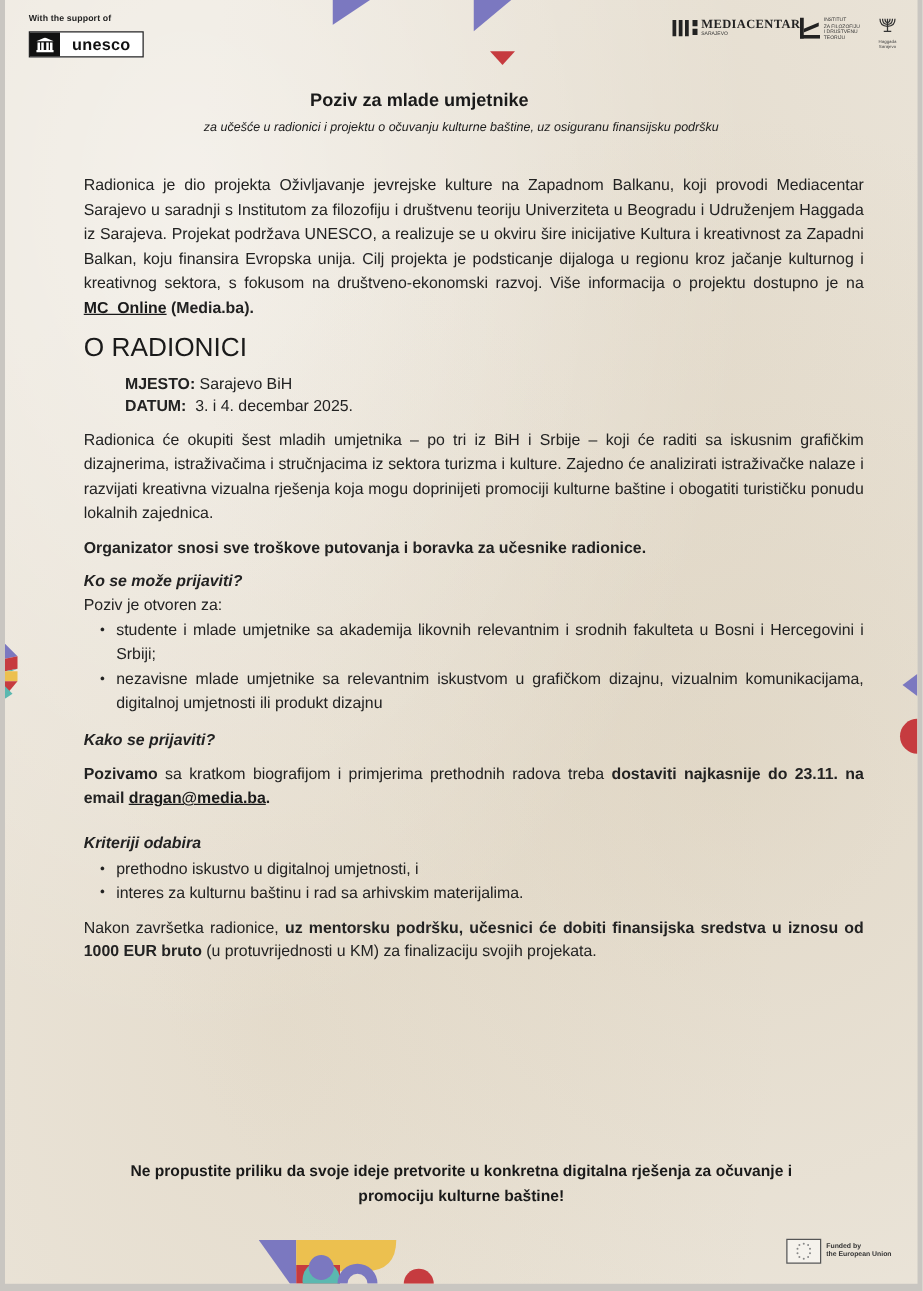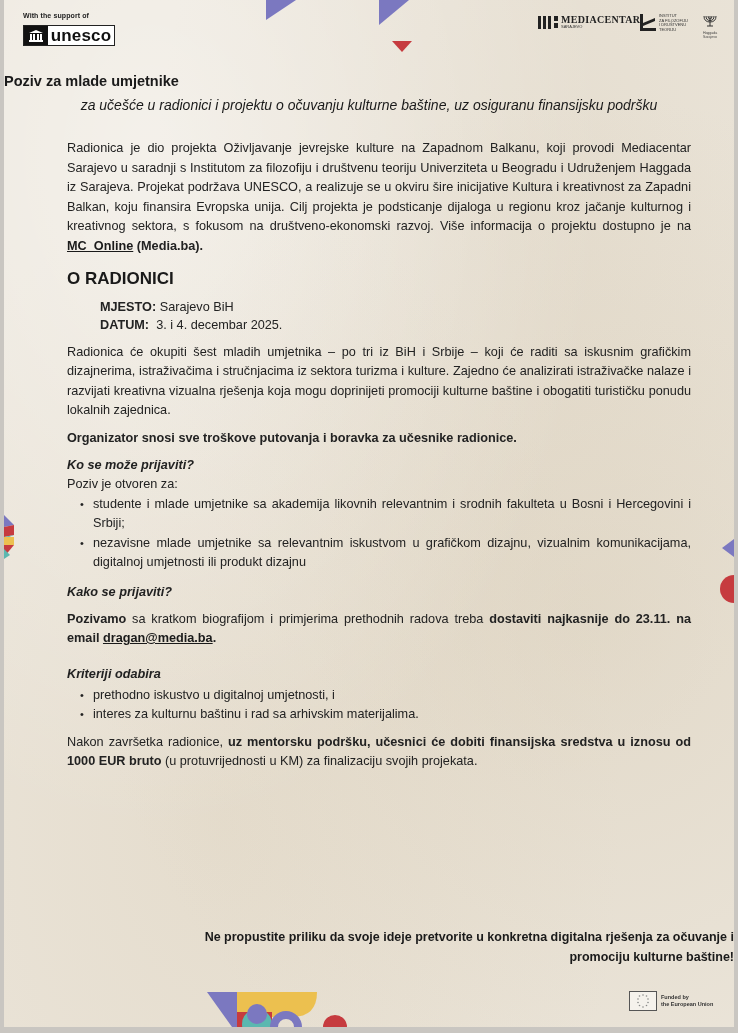--- a/index.html
+++ b/index.html
@@ -18,60 +18,60 @@
       radial-gradient(ellipse at 70% 20%, rgba(214,202,180,0.3), rgba(214,202,180,0) 50%),
       #ebe5da;
     overflow: hidden;
   }
   .abs { position: absolute; }
 
   
   .support-text { left: 19px; top: 12px; font-size: 7px; font-weight: bold; color: #222; letter-spacing: 0.1px; }
   .unesco-logo { left: 19px; top: 25px; width: 90px; height: 19px; border: 1px solid #222; display: flex; background: #fff; }
   .unesco-logo .emblem { width: 24px; height: 19px; background: #111; display: flex; align-items: center; justify-content: center; }
-  .unesco-logo .word { flex: 1; display: flex; align-items: center; justify-content: center; font-size: 17px; font-weight: bold; color: #111; letter-spacing: 0.2px; }
+  .unesco-logo .word { flex: 1; display: flex; align-items: center; justify-content: center; font-size: 13px; font-weight: bold; color: #111; letter-spacing: 0.2px; }
 
   .mc-logo { left: 534px; top: 15px; display: flex; align-items: center; }
   .mc-bars { display: flex; gap: 2px; margin-right: 3px; }
   .mc-bars span { width: 3px; height: 13px; background: #222; display: block; }
   .mc-sq { display: flex; flex-direction: column; gap: 2px; margin-right: 3px; }
   .mc-sq span { width: 4px; height: 5px; background: #222; display: block; }
   .mc-text .t1 { font-size: 10px; font-weight: bold; letter-spacing: 0.3px; line-height: 9px; color: #222; font-family: Liberation Serif, serif; }
   .mc-text .t2 { font-size: 4px; line-height: 5px; color: #333; }
 
   .inst-logo { left: 636px; top: 14px; display: flex; align-items: flex-start; }
   .inst-mark { width: 16px; height: 16px; position: relative; margin-right: 3px; }
   .inst-text { font-size: 4px; line-height: 4.6px; color: #333; width: 34px; }
 
   .menorah { left: 697px; top: 13px; width: 18px; text-align: center; }
   .menorah .cap { font-size: 3.5px; line-height: 4px; color: #444; }
 
   
-  .title { left: 0; width: 663px; top: 73px; font-size: 14.5px; font-weight: bold; color: #1a1a1a; }
-  .subtitle { left: 0; width: 730px; top: 97px; text-align: center; font-size: 14px; font-style: italic; color: #1a1a1a; }
+  .title { left: 0; width: 663px; top: 73px; text-align: center; font-size: 14.5px; font-weight: bold; color: #1a1a1a; }
+  .subtitle { left: 0; width: 730px; top: 97px; text-align: center; font-size: 10px; font-style: italic; color: #1a1a1a; }
 
   .content { left: 63px; top: 139px; width: 624px; font-size: 12.7px; line-height: 19.5px; color: #222; }
   .content p { margin: 0; text-align: justify; }
   .p1 { margin-bottom: 10px !important; }
   .p2 { margin-bottom: 13px !important; }
-  .section-head { font-size: 17px; font-weight: bold; margin: 0 0 9px 0; color: #1a1a1a; }
+  .section-head { font-size: 21px; font-weight: normal; margin: 0 0 9px 0; color: #1a1a1a; }
   .meta-line { line-height: 18px; }
   .meta-line b { font-weight: bold; padding-left: 33px; }
   .p3 { margin-top: 9px !important; margin-bottom: 8px !important; }
   .boldline { font-weight: bold; margin-bottom: 8px !important; }
   .subhead { font-weight: bold; font-style: italic; margin: 0; line-height: 19px; }
   ul { margin: 0; padding: 0 0 0 26px; list-style: none; }
   ul li { position: relative; text-align: justify; }
   ul li::before { content: "•"; position: absolute; left: -13px; top: 0; font-size: 11px; }
   .who-list { margin-bottom: 10px; }
   .how-text { margin-top: 8px !important; margin-bottom: 16px !important; }
   .crit-list { margin-bottom: 8px; margin-top: 2px; }
   a.link { color: #1a1a1a; font-weight: bold; }
 
-  .closing { left: 0; width: 730px; top: 927px; text-align: right; font-size: 12.5px; font-weight: bold; line-height: 20px; color: #1a1a1a; }
+  .closing { left: 0; width: 730px; top: 927px; text-align: center; font-size: 12.5px; font-weight: bold; line-height: 20px; color: #1a1a1a; }
 
   .eu-logo { left: 625px; top: 991px; display: flex; align-items: center; }
   .eu-flag { width: 26px; height: 18px; border: 1px solid #555; background: #f5f2ec; position: relative; margin-right: 4px; }
   .eu-text { font-size: 5.5px; line-height: 7px; font-weight: bold; color: #333; }
 </style>
 </head>
 <body>
 
 <div class="page">
 

